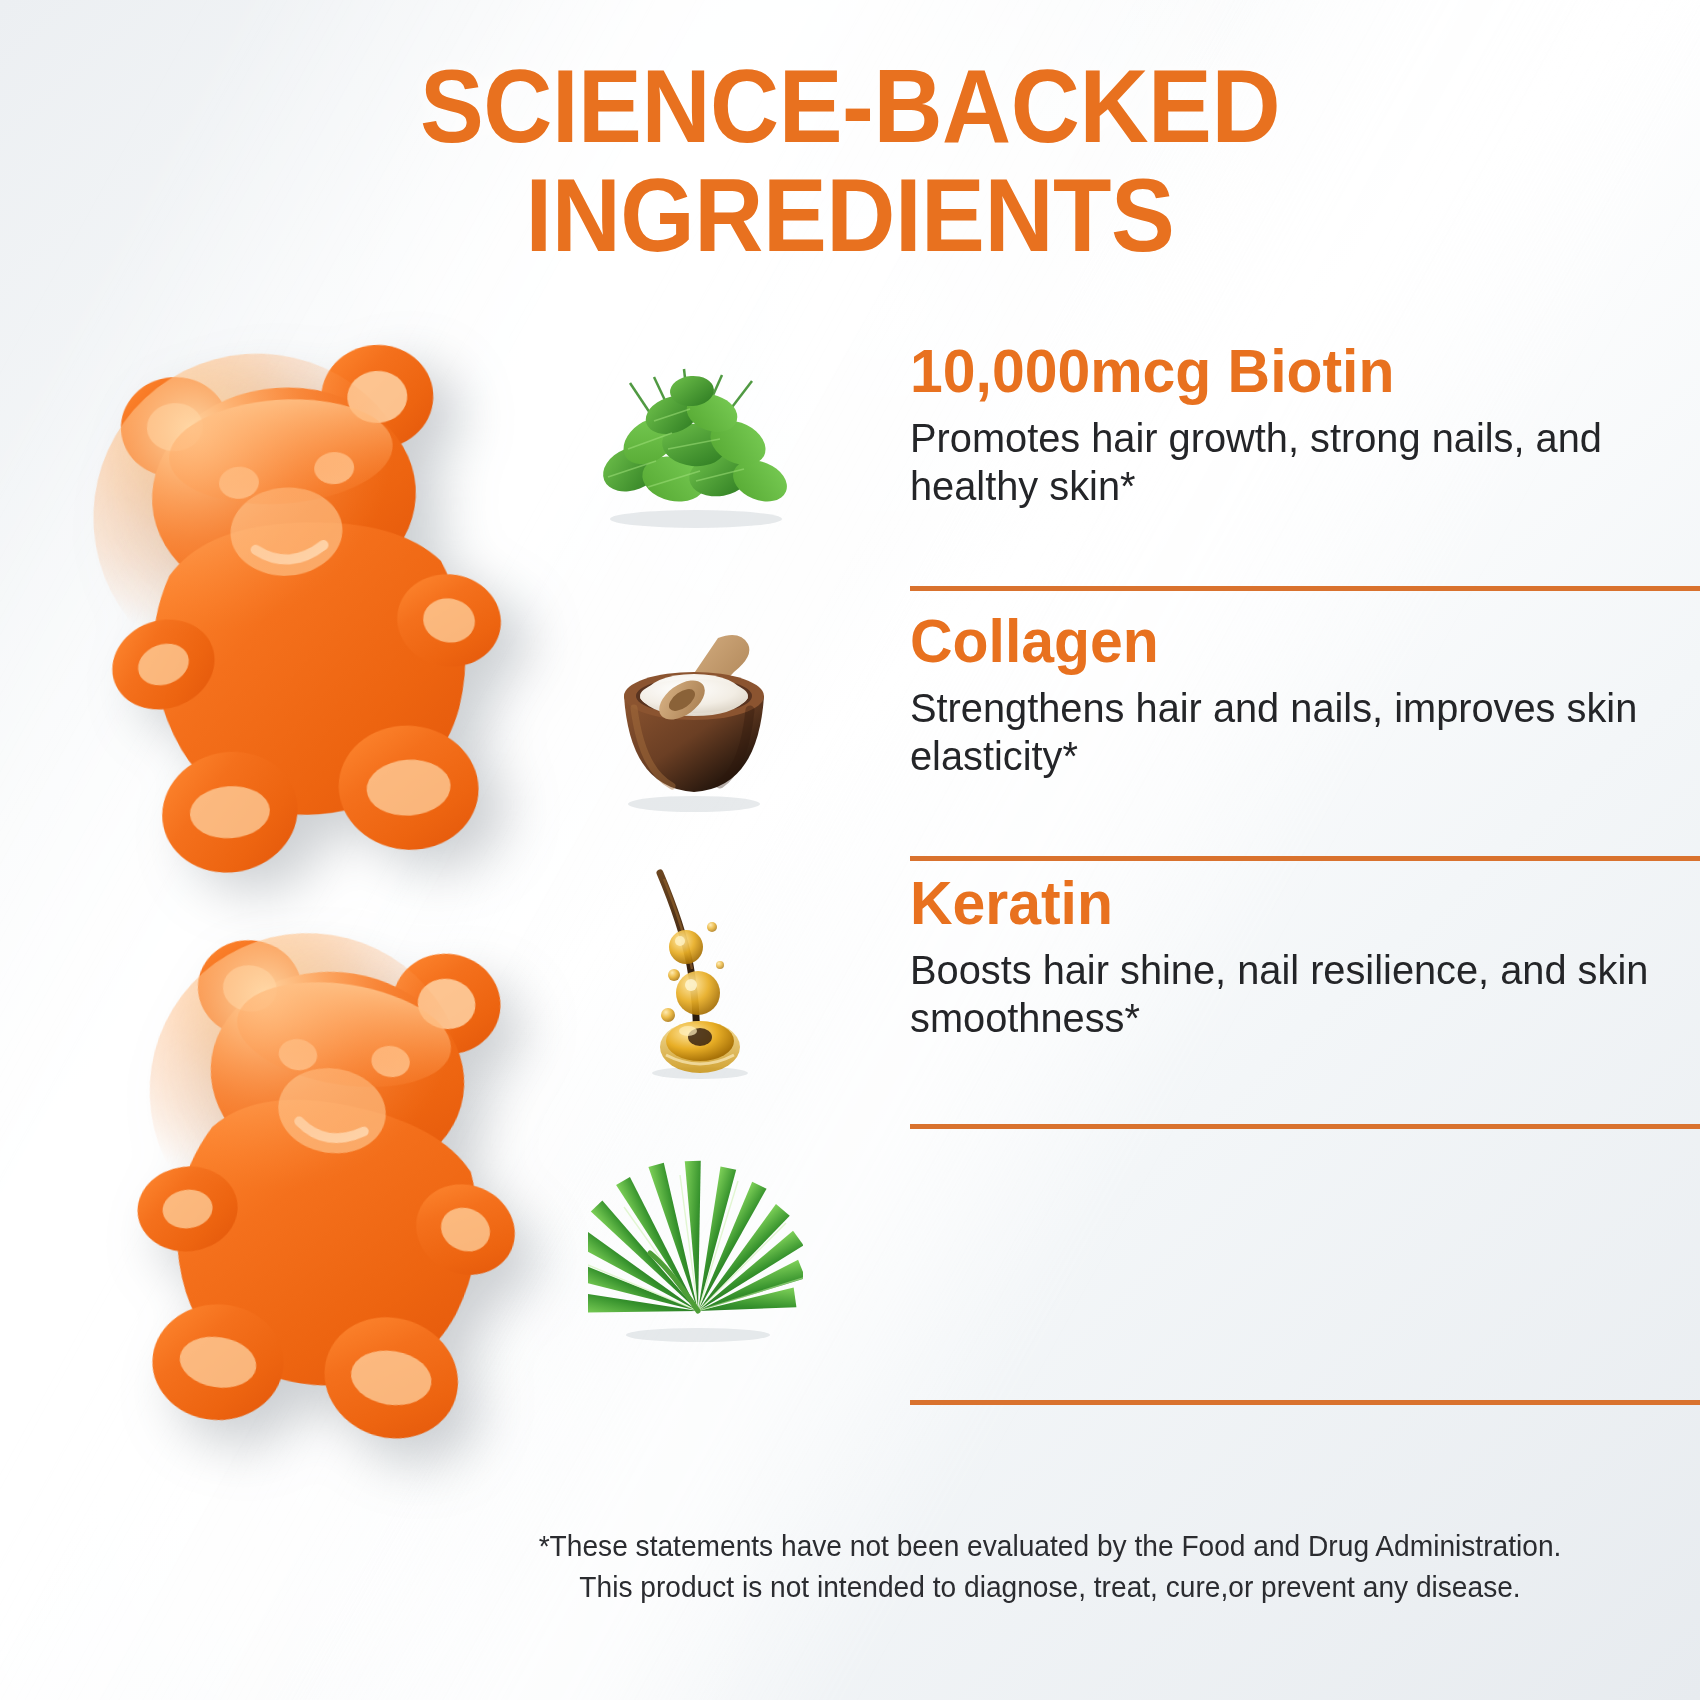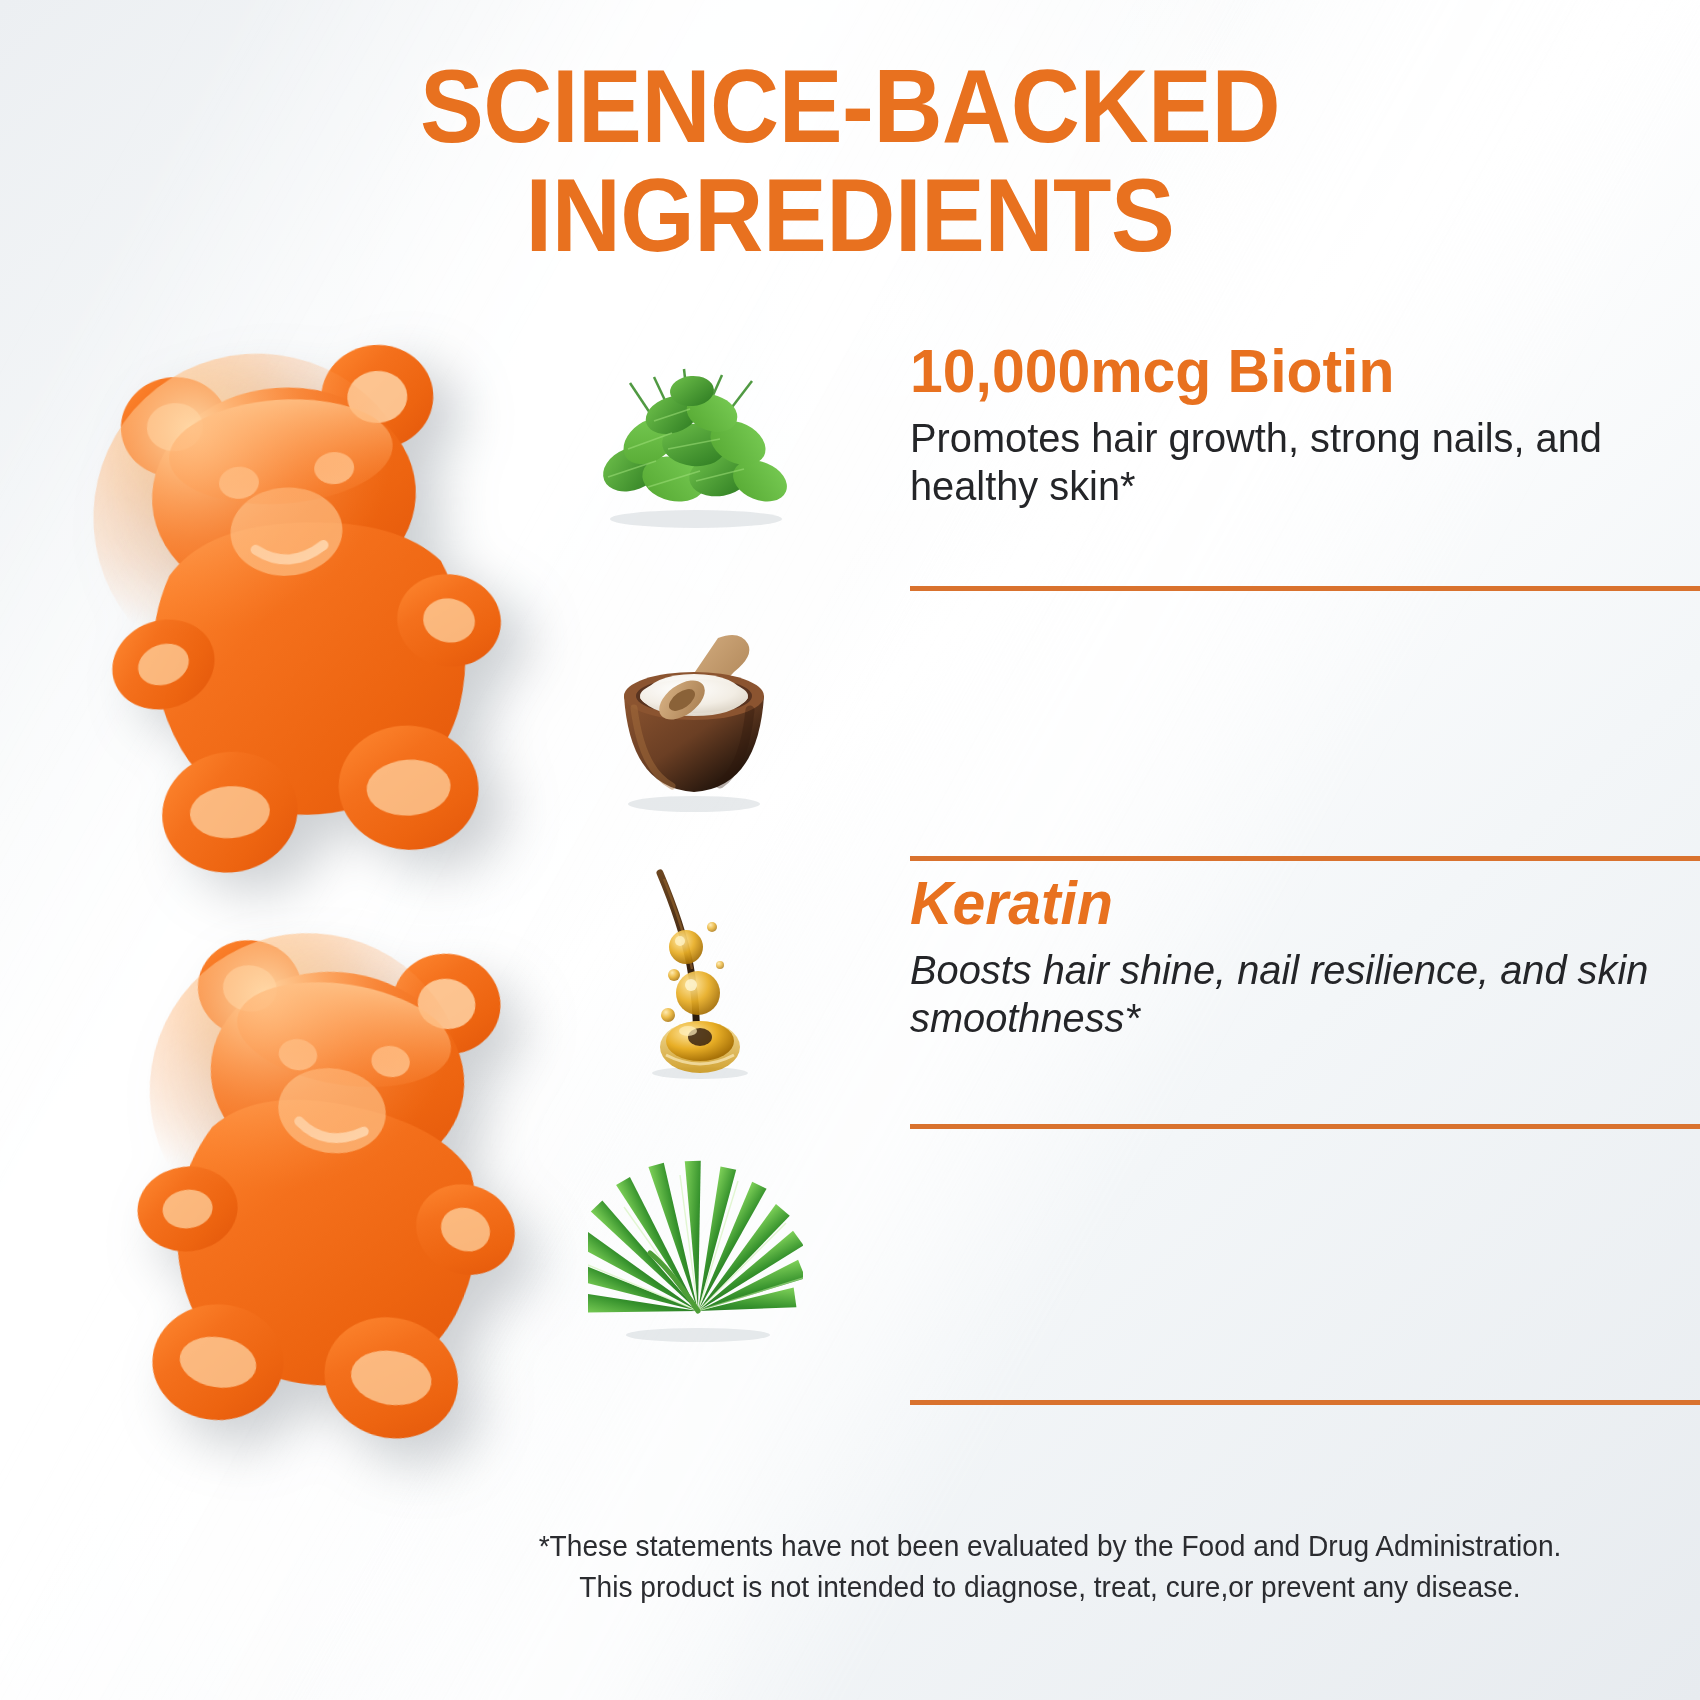--- a/index.html
+++ b/index.html
@@ -63,21 +63,21 @@
 
   #bear-one   { left:92px;  top:330px;  width:440px; height:560px; transform:rotate(-4deg); }
   #bear-two   { left:104px; top:920px;  width:470px; height:540px; transform:rotate(9deg); }
 
   
   .rows { position:absolute; left:0; top:0; width:1700px; height:1508px; z-index:5; }
 
   .row { position:absolute; left:580px; width:1120px; }
   #row-0 { top:340px; }
   #row-1 { top:610px; }
-  #row-2 { top:872px;font-style:italic; }
+  #row-2 { top:872px; }
   #row-3 { top:1148px; }
 
   .row-icon {
     position:absolute;
     left:0; top:0;
     width:230px; height:200px;
     display:flex; align-items:center; justify-content:center;
   }
   .row-icon svg { display:block; }
 
@@ -310,20 +310,24 @@
           <path d="M50 90 q12 -24 54 -24 q42 0 54 24 q-14 18 -54 18 q-40 0 -54 -18 z" fill="url(#powderG)"></path>
           <ellipse cx="104" cy="88" rx="54" ry="17" fill="url(#powderG)"></ellipse>
 
           <ellipse cx="92" cy="92" rx="26" ry="15" fill="url(#scoopG)" transform="rotate(-36 92 92)"></ellipse>
           <ellipse cx="92" cy="92" rx="15" ry="8" fill="#8A6238" transform="rotate(-36 92 92)"></ellipse>
 
           <path d="M44 100 q8 62 38 78" stroke="#A9703F" stroke-width="7" fill="none" opacity=".45" stroke-linecap="round"></path>
           <path d="M160 102 q-6 58 -30 74" stroke="#2E170C" stroke-width="9" fill="none" opacity=".35" stroke-linecap="round"></path>
         </svg>
       </div>
+      <div class="row-text">
+        <div class="row-title">Collagen</div>
+        <div class="row-desc">Strengthens hair and nails, improves skin elasticity*</div>
+      </div>
     </div>
 
     <div class="row" id="row-2">
       <div class="row-icon">
         <svg width="175" height="215" viewBox="0 0 175 215" xmlns="http://www.w3.org/2000/svg">
           <defs>
             <linearGradient id="hairG" x1="0" y1="0" x2="0" y2="1">
               <stop offset="0%" stop-color="#6B4520"></stop>
               <stop offset="50%" stop-color="#3A2310"></stop>
               <stop offset="100%" stop-color="#21150A"></stop>

